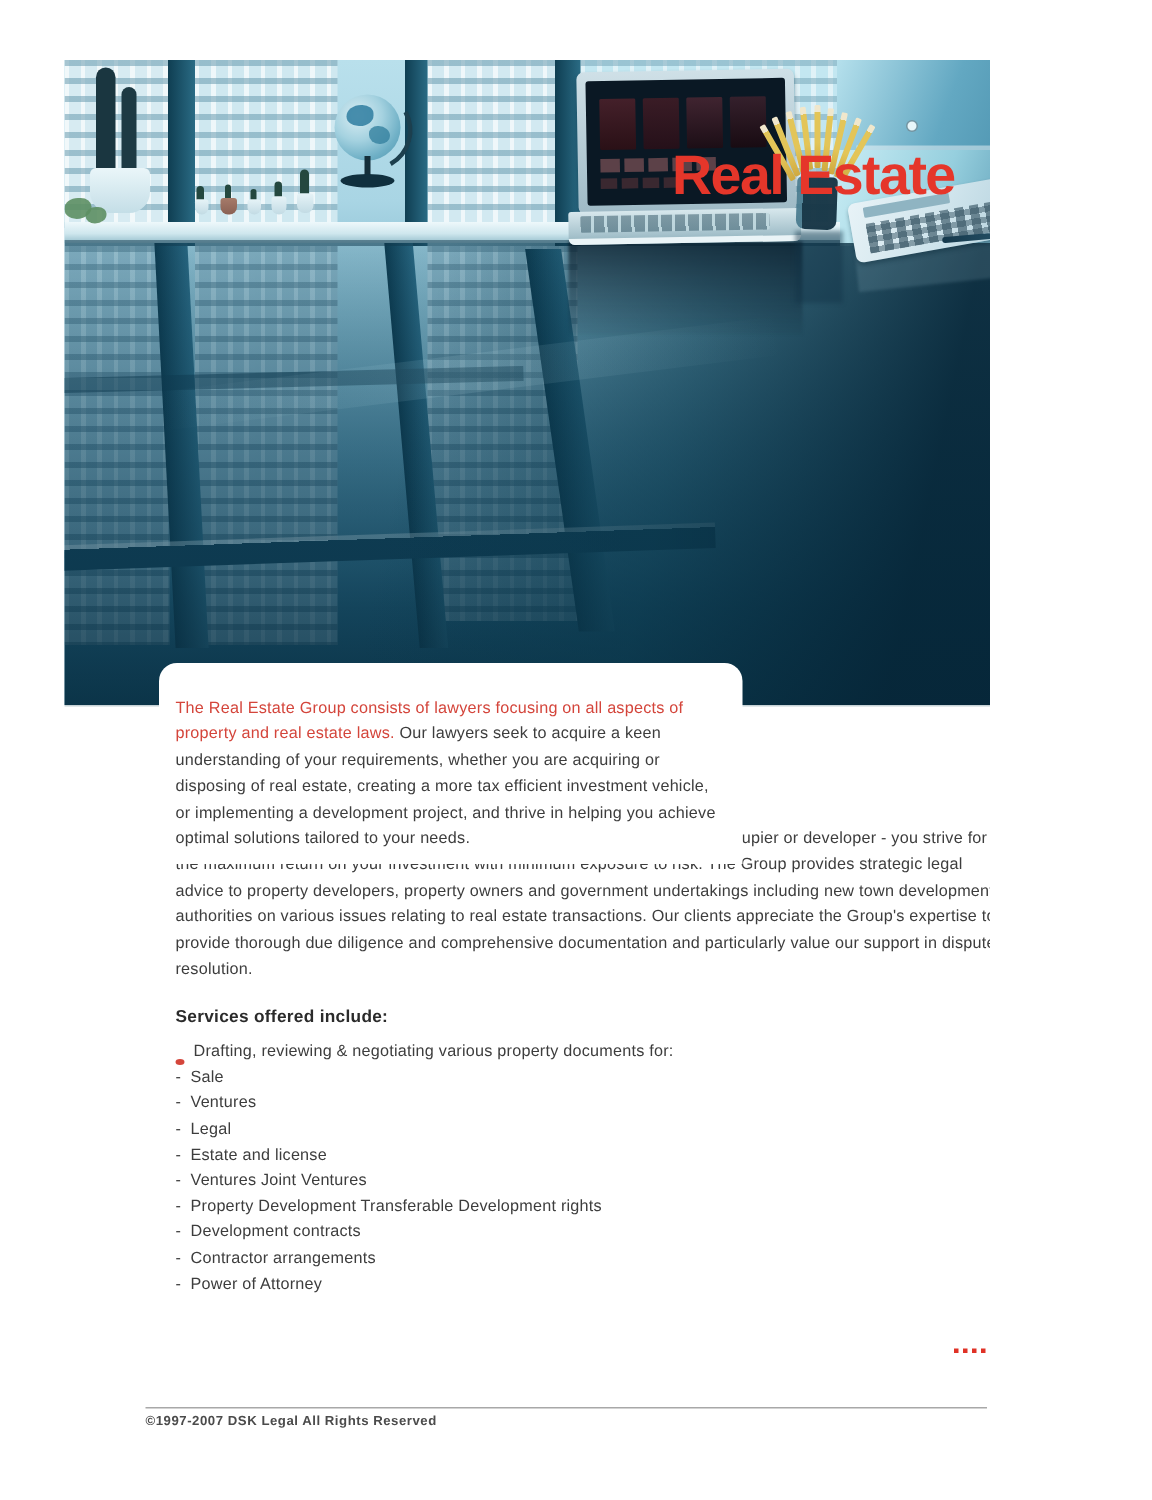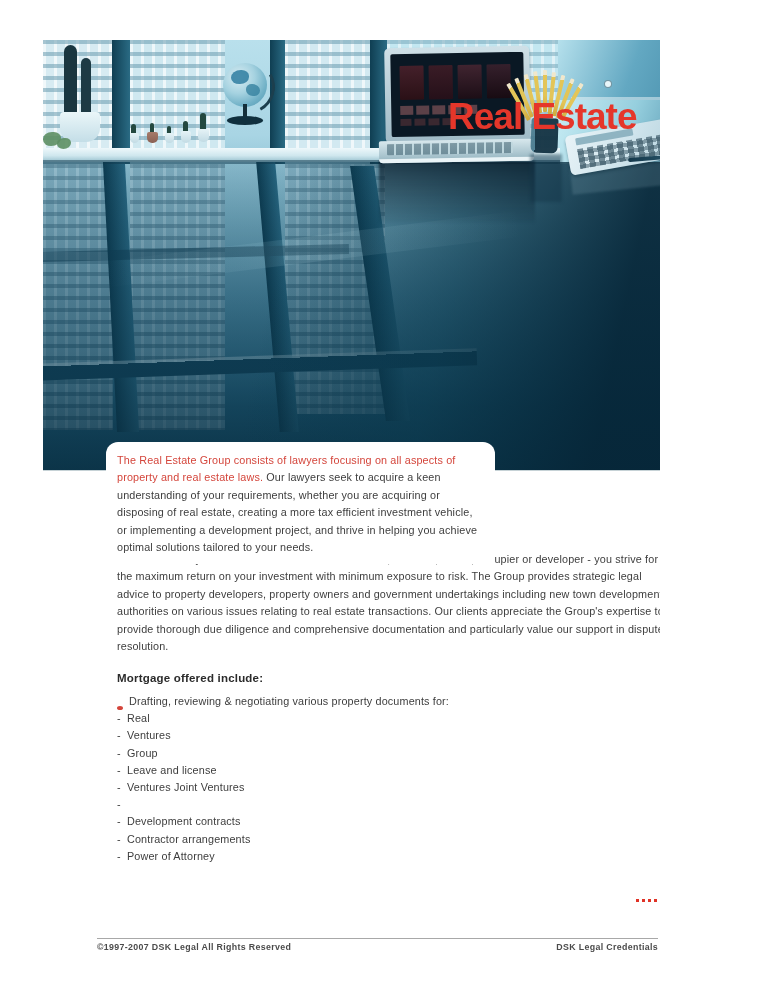--- a/index.html
+++ b/index.html
@@ -123,21 +123,21 @@
       repeating-linear-gradient(90deg, rgba(55,85,100,.65) 0 6px, rgba(255,255,255,0) 6px 10px),
       repeating-linear-gradient(0deg, rgba(55,85,100,.5) 0 4px, rgba(255,255,255,0) 4px 7px);}
   .calcrefl{left:528px;top:122px;width:130px;height:26px;transform:rotate(-6deg);background:rgba(170,205,220,.16);filter:blur(1px);}
   .pen{left:585px;top:114px;width:96px;height:4px;transform:rotate(-5deg);border-radius:2px;
     background:linear-gradient(90deg,#15394c,#2c5a70 60%,#16394b);}
   
   .hero-title{left:405px;top:57px;width:270px;height:44px;font-size:37px;line-height:40px;
     font-weight:bold;letter-spacing:-1px;color:var(--accent);}
   
   .intro-box{position:absolute;left:106px;top:442px;width:389px;background:#fff;
-    border-radius:12px 12px 0 0;padding:10px 12px 8px 11px;box-sizing:border-box;z-index:5;}
+    border-radius:12px 12px 0 0;padding:22px 12px 8px 11px;box-sizing:border-box;z-index:5;}
   .body-text{font-size:10.8px;line-height:17.4px;letter-spacing:.15px;color:var(--ink);}
   .red-lead{color:var(--text-red);}
   .para2{position:absolute;left:117px;top:551px;width:547px;}
   .svc-head{position:absolute;left:117px;top:672px;font-size:11.5px;font-weight:bold;color:#2b2b2b;letter-spacing:.2px;}
   .svc-list{position:absolute;left:117px;top:693px;width:500px;}
   .svc-item{display:flex;align-items:flex-end;line-height:17.2px;font-size:10.8px;letter-spacing:.15px;color:var(--ink);}
   .svc-item .marker{flex:0 0 10px;width:10px;}
   .svc-item .marker.dot{flex-basis:6px;width:4px;height:4px;border-radius:50%;background:var(--text-red);margin:7px 6px 0 0;}
   
   .arrow{position:absolute;left:636px;top:884px;}
@@ -251,48 +251,49 @@
 
     <div class="hero-title">Real Estate</div>
   </div>
 
   <div class="intro-box">
     <div class="body-text"><span class="red-lead">The Real Estate Group consists of lawyers focusing on all aspects of property and real estate laws.</span><span> Our lawyers seek to acquire a keen understanding of your requirements, whether you are acquiring or disposing of real estate, creating a more tax efficient investment vehicle, or implementing a development project, and thrive in helping you achieve optimal solutions tailored to your needs.</span></div>
   </div>
 
   <div class="para2 body-text">No matter what your interest in real estate - as investor, financier, owner, occupier or developer - you strive for the maximum return on your investment with minimum exposure to risk. The Group provides strategic legal advice to property developers, property owners and government undertakings including new town development authorities on various issues relating to real estate transactions. Our clients appreciate the Group's expertise to provide thorough due diligence and comprehensive documentation and particularly value our support in dispute resolution.</div>
 
-  <div class="svc-head">Mortgage offered include:</div>
+  <div class="svc-head">Services offered include:</div>
   <div class="svc-list" id="svc-list">
       <div class="svc-item">
         <span class="marker dot"></span>
         <span class="svc-text">Drafting, reviewing &amp; negotiating various property documents for:</span>
       </div>
       <div class="svc-item">
         <span class="marker dash">-</span>
-        <span class="svc-text">Real</span>
+        <span class="svc-text">Sale</span>
       </div>
       <div class="svc-item">
         <span class="marker dash">-</span>
         <span class="svc-text">Ventures</span>
       </div>
       <div class="svc-item">
         <span class="marker dash">-</span>
-        <span class="svc-text">Group</span>
-      </div>
-      <div class="svc-item">
-        <span class="marker dash">-</span>
-        <span class="svc-text">Leave and license</span>
+        <span class="svc-text">Legal</span>
+      </div>
+      <div class="svc-item">
+        <span class="marker dash">-</span>
+        <span class="svc-text">Estate and license</span>
       </div>
       <div class="svc-item">
         <span class="marker dash">-</span>
         <span class="svc-text">Ventures Joint Ventures</span>
       </div>
       <div class="svc-item">
         <span class="marker dash">-</span>
+        <span class="svc-text">Property Development Transferable Development rights</span>
       </div>
       <div class="svc-item">
         <span class="marker dash">-</span>
         <span class="svc-text">Development contracts</span>
       </div>
       <div class="svc-item">
         <span class="marker dash">-</span>
         <span class="svc-text">Contractor arrangements</span>
       </div>
       <div class="svc-item">
@@ -316,15 +317,14 @@
         <rect x="45" y="13" width="3" height="3"></rect>
       <rect x="45" y="18" width="3" height="3"></rect>
         <rect x="42" y="22" width="3" height="3"></rect>
       <rect x="39" y="26" width="3" height="3"></rect>
         <rect x="36" y="30" width="3" height="3"></rect>
     </g>
   </svg>
 
   <div class="footer-line"></div>
   <div class="footer-text footer-left">©1997-2007 DSK Legal All Rights Reserved</div>
-  <div class="footer-text footer-right">DSK Legal Credentials</div>
 
 </div>
 
 </body></html>

